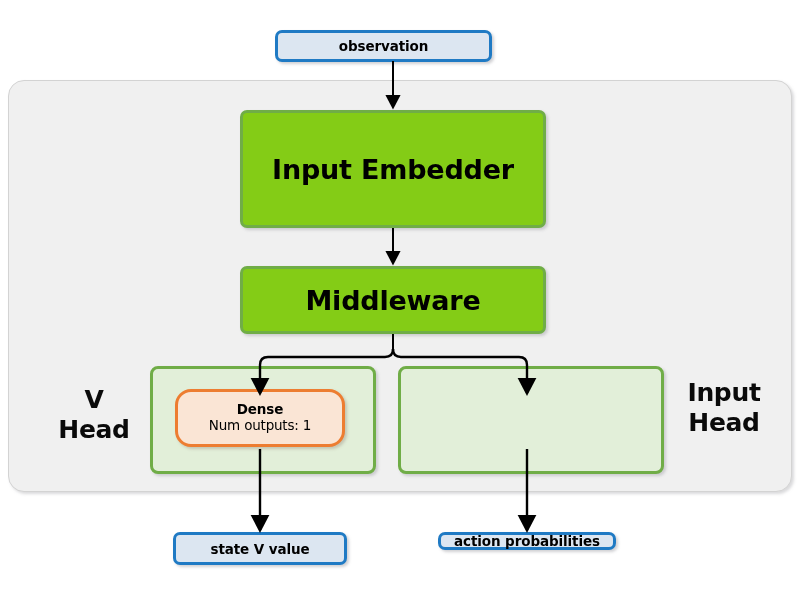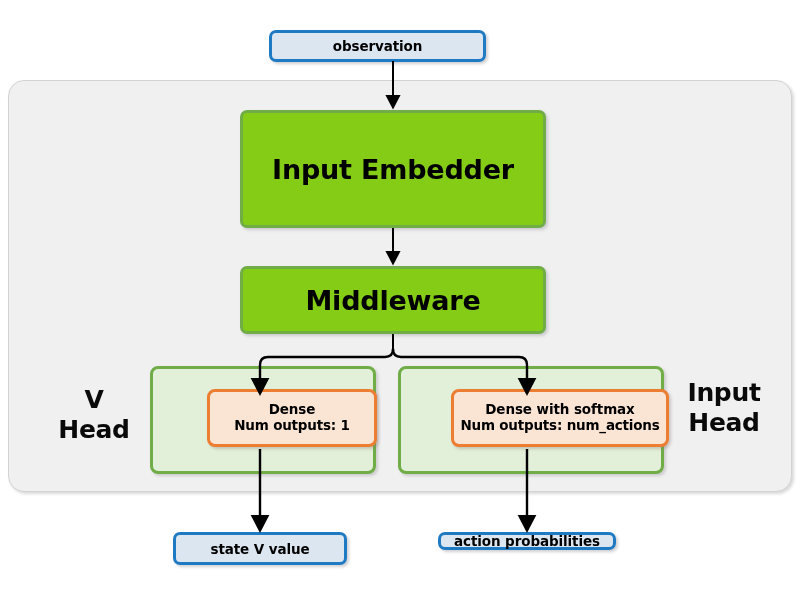--- a/index.html
+++ b/index.html
@@ -61,34 +61,33 @@
     border: 3px solid #70ad47;
     border-radius: 8px;
     box-shadow: 2px 2px 3px rgba(120,120,130,0.30);
     z-index: 2;
   }
 
   
   .orange-box {
     background: #fae5d5;
     border: 3px solid #ed7d31;
-    border-radius: 8px;
+    border-radius: 16px;
     box-shadow: 2px 2px 3px rgba(140,120,110,0.35);
     z-index: 4;
-    margin-left: 32px;
   }
   .orange-title {
     font-size: 13.5px;
     font-weight: bold;
     line-height: 1.15;
     letter-spacing: -0.1px;
   }
   .orange-sub {
     font-size: 13.5px;
-    font-weight: bold;
+    font-weight: normal;
     line-height: 1.25;
     letter-spacing: -0.2px;
     text-align: center;
   }
 
   
   #outer-container {
     position: absolute;
     left: 8px;
     top: 80px;
@@ -147,21 +146,21 @@
 
     <path d="M393,349 Q393,357 385,357 L268,357 Q260,357 260,365 L260,393" stroke="#000000" stroke-width="2.4" fill="none" marker-end="url(#arrowhead)"></path>
 
     <path d="M393,349 Q393,357 401,357 L519,357 Q527,357 527,365 L527,393" stroke="#000000" stroke-width="2.4" fill="none" marker-end="url(#arrowhead)"></path>
 
     <line x1="260" y1="449" x2="260" y2="530" stroke="#000000" stroke-width="2.4" marker-end="url(#arrowhead)"></line>
 
     <line x1="527" y1="449" x2="527" y2="530" stroke="#000000" stroke-width="2.4" marker-end="url(#arrowhead)"></line>
   </svg>
 
-  <div class="node io-box" style="left:269px; top:30px; width:217px; height:32px;">
+  <div class="node io-box" style="left:275px; top:30px; width:217px; height:32px;">
     <span>observation</span>
   </div>
 
   <div class="node green-box big-label" style="left:240px; top:110px; width:306px; height:118px;">
     <span>Input Embedder</span>
   </div>
 
   <div class="node green-box big-label" style="left:240px; top:266px; width:306px; height:68px;">
     <span>Middleware</span>
   </div>
@@ -173,24 +172,20 @@
     <span class="orange-sub">Num outputs: 1</span>
   </div>
 
   <div class="head-label" style="left:42px; top:385px; width:104px;">
     <div>V</div>
     <div>Head</div>
   </div>
 
   <div class="head-box" style="position:absolute; left:398px; top:366px; width:260px; height:102px;"></div>
 
-  <div class="node orange-box" style="left:419px; top:389px; width:218px; height:58px;">
-    <span class="orange-title">Dense with softmax</span>
-    <span class="orange-sub">Num outputs: num_actions</span>
-  </div>
 
   <div class="head-label" style="left:664px; top:378px; width:120px;">
     <div>Input</div>
     <div>Head</div>
   </div>
 
   <div class="node io-box" style="left:173px; top:532px; width:174px; height:33px;">
     <span>state V value</span>
   </div>
 

